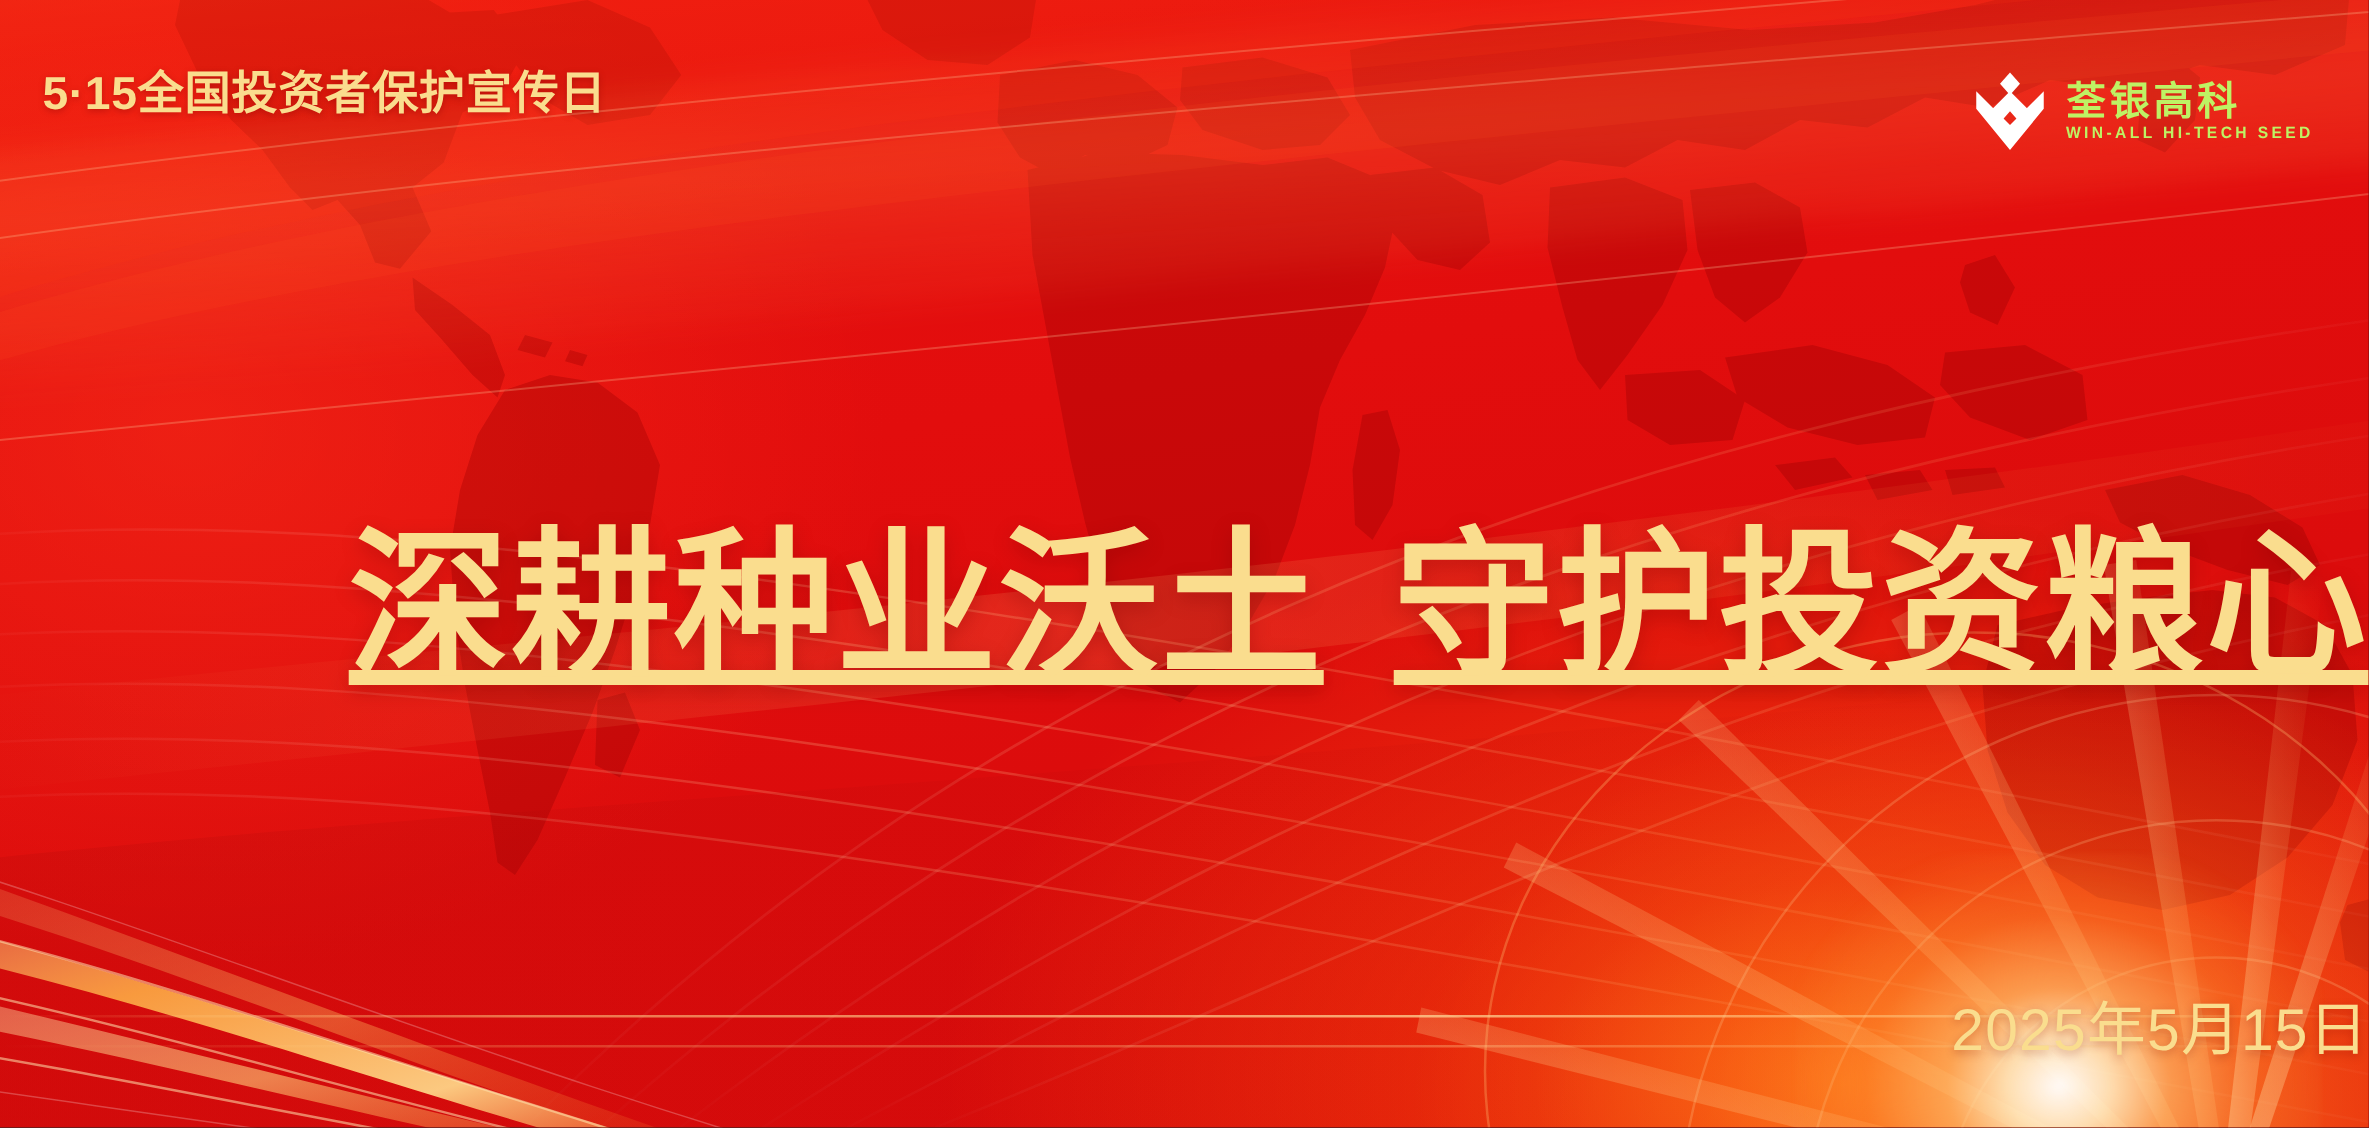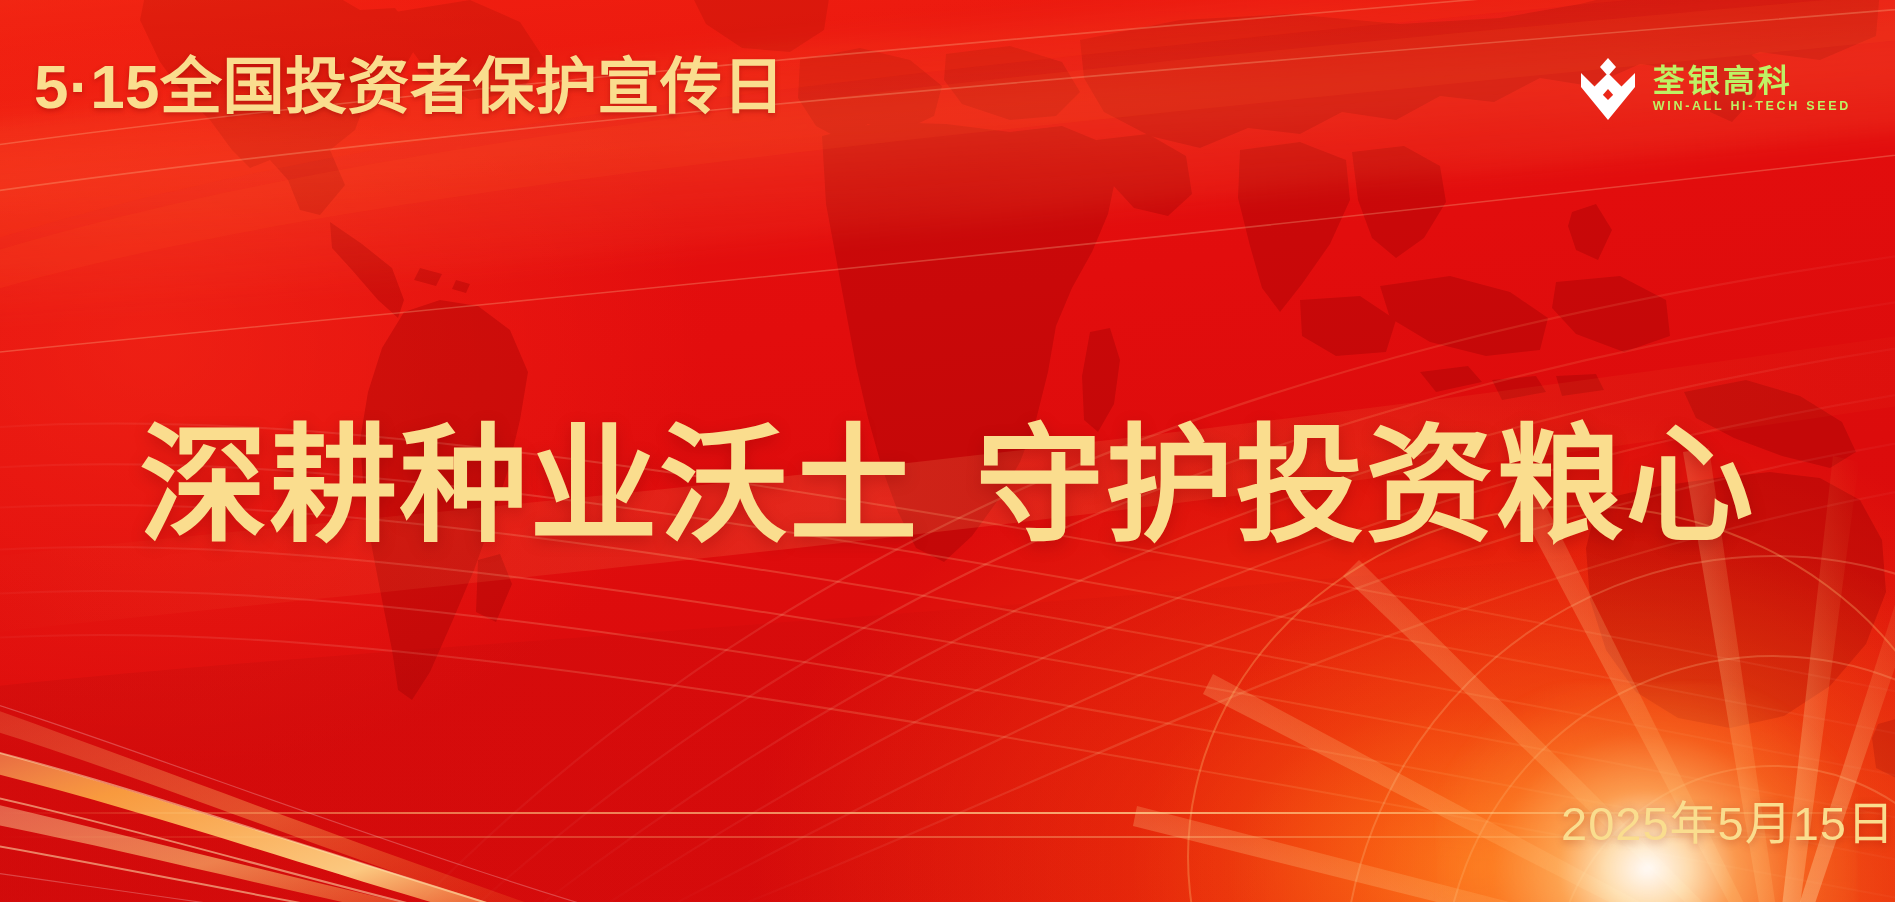--- a/index.html
+++ b/index.html
@@ -139,21 +139,21 @@
     pointer-events: none;
   }
   .hline.a { top: 812px; }
   .hline.b { top: 836px; opacity: 0.45; }
 
   
   .eyebrow {
     position: absolute;
     left: 34px;
     top: 56px;
-    font-size: 62px;
+    font-size: 37px;
     font-weight: 900;
     letter-spacing: 0.5px;
     color: #fadd8e;
     white-space: nowrap;
     line-height: 1;
     text-shadow: 0 2px 5px rgba(120,0,0,0.35);
   }
 
   
   .brand {
@@ -185,28 +185,29 @@
     transform: scaleY(1.05);
     transform-origin: left center;
   }
 
   
   .headline {
     position: absolute;
     left: 0;
     right: 0;
     top: 414px;
-    text-align: center;
+    text-align: right;
     font-size: 128px;
     font-weight: 900;
     color: #fadd8e;
     letter-spacing: 2px;
     line-height: 1.12;
     white-space: nowrap;
     text-shadow: 0 5px 16px rgba(120,0,0,0.30);
+    text-decoration: underline;
   }
   .headline .gap { display: inline-block; width: 56px; }
 
   
   .date {
     position: absolute;
     left: 0;
     right: 0;
     top: 800px;
     text-align: right;

